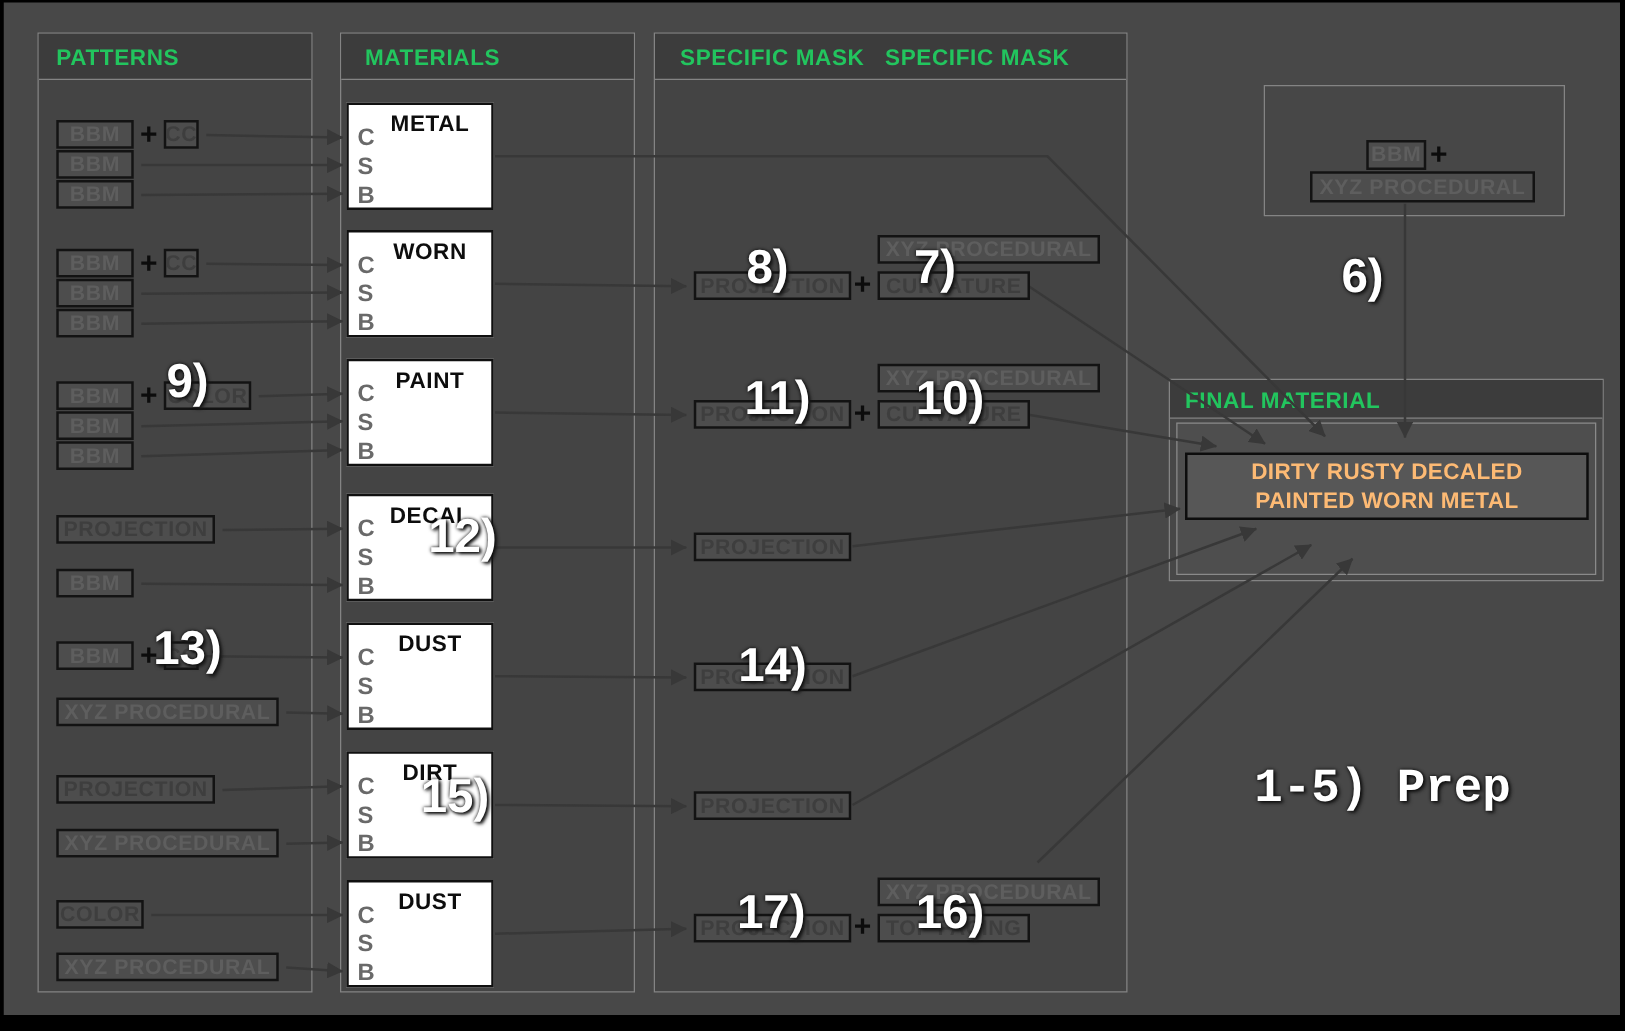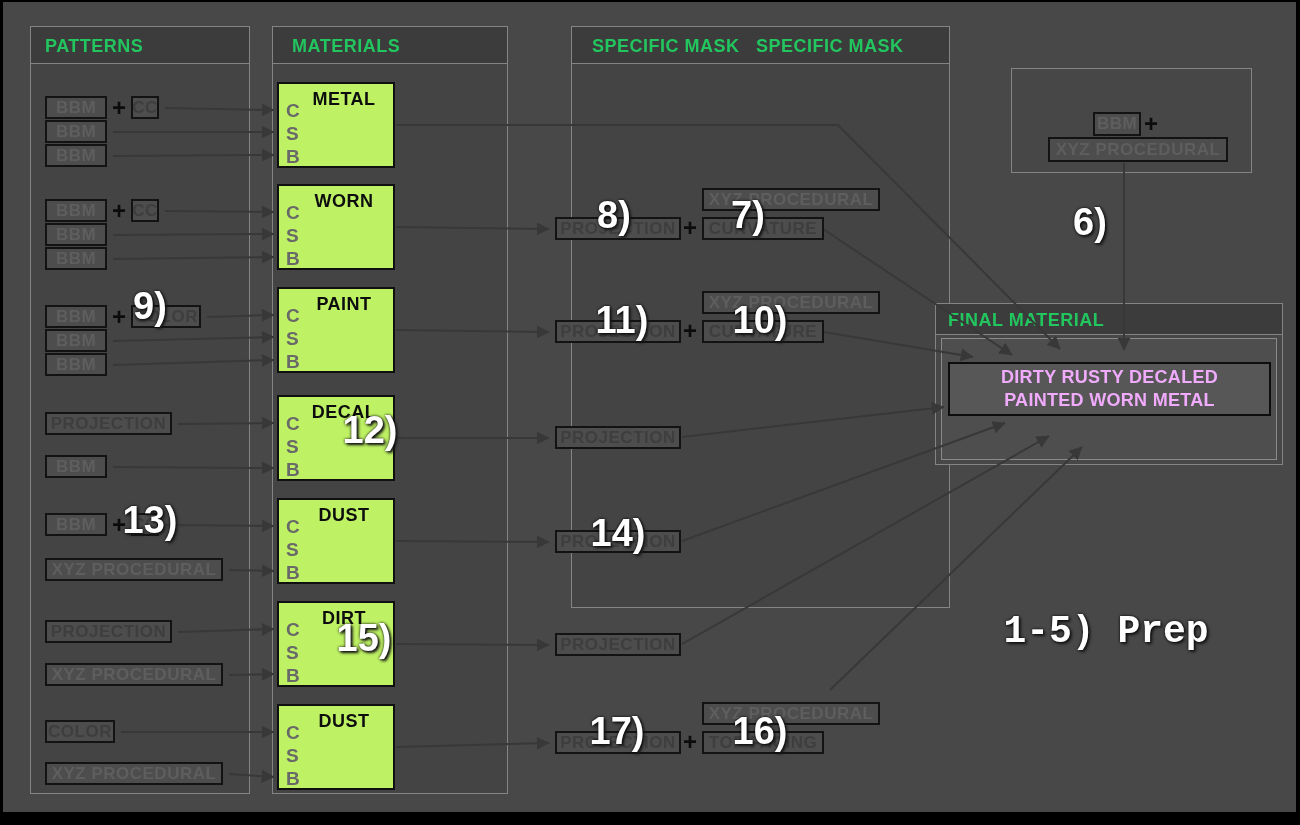--- a/index.html
+++ b/index.html
@@ -16,27 +16,27 @@
   #annos{z-index:5;pointer-events:none;}
   .prow{position:absolute;display:flex;align-items:center;height:23px;}
   .nbox{box-sizing:border-box;height:23px;background:#4d4d4d;border:2px solid #131313;
         display:flex;align-items:center;justify-content:center;
         font-weight:bold;font-size:17px;white-space:nowrap;letter-spacing:.5px;flex:0 0 auto;}
   .nbox.abs{position:absolute;}
   .dim{color:#5e5e5e;}
   .dark{color:#3e3e3e;}
   .plus{font-weight:bold;font-size:24px;color:#0c0c0c;width:18px;text-align:center;line-height:20px;flex:0 0 auto;}
   .plus.abs{position:absolute;}
-  .mat{position:absolute;width:118px;height:86px;box-sizing:border-box;background:#bef264;border:2px solid #101010;}
+  .mat{position:absolute;width:118px;height:86px;box-sizing:border-box;background:#ffffff;border:2px solid #101010;}
   .mat .mname{position:absolute;top:5px;left:16px;right:0;text-align:center;font-size:18px;font-weight:bold;color:#0d0d0d;letter-spacing:.5px;}
   .mat .port{position:absolute;left:7px;font-size:19px;font-weight:bold;color:#696969;line-height:19px;}
   .inner-area{position:absolute;background:#4e4e4e;border:1px solid #8a8a8a;box-sizing:border-box;}
   .result-box{position:absolute;background:#575757;border:2px solid #0d0d0d;box-sizing:border-box;
               display:flex;flex-direction:column;align-items:center;justify-content:center;}
-  .result-box div{font-size:18px;font-weight:bold;color:#f0abfc;line-height:23px;letter-spacing:.3px;}
+  .result-box div{font-size:18px;font-weight:bold;color:#fdba74;line-height:23px;letter-spacing:.3px;}
   .anno{position:absolute;transform:translate(-50%,-50%);font-size:38px;font-weight:bold;color:#ffffff;
         white-space:nowrap;text-shadow:0 0 3px #000,2px 2px 3px #1a1a1a;}
 </style>
 </head>
 <body>
 
 <div class="canvas">
   <div class="content-bg"></div>
 
   <div class="panel" style="left:30px;top:26px;width:220px;height:768px;">
@@ -44,21 +44,21 @@
       <span style="left:14px;top:9px;">PATTERNS</span>
     </div>
   </div>
 
   <div class="panel" style="left:272px;top:26px;width:236px;height:768px;">
     <div class="panel-header" style="height:36px;">
       <span style="left:19px;top:9px;">MATERIALS</span>
     </div>
   </div>
 
-  <div class="panel" style="left:523px;top:26px;width:379px;height:582px;margin-left:48px;">
+  <div class="panel" style="left:523px;top:26px;width:379px;height:768px;">
     <div class="panel-header" style="height:36px;">
       <span style="left:20px;top:9px;">SPECIFIC MASK</span>
       <span style="left:184px;top:9px;">SPECIFIC MASK</span>
     </div>
   </div>
 
   <div class="panel rpanel" style="left:1011px;top:68px;width:241px;height:105px;">
     <div class="nbox abs dim" style="left:81px;top:43px;width:48px;height:24px;">BBM</div>
     <span class="plus abs" style="left:130px;top:45px;">+</span>
     <div class="nbox abs dim" style="left:36px;top:68px;width:180px;height:25px;">XYZ PROCEDURAL</div>

